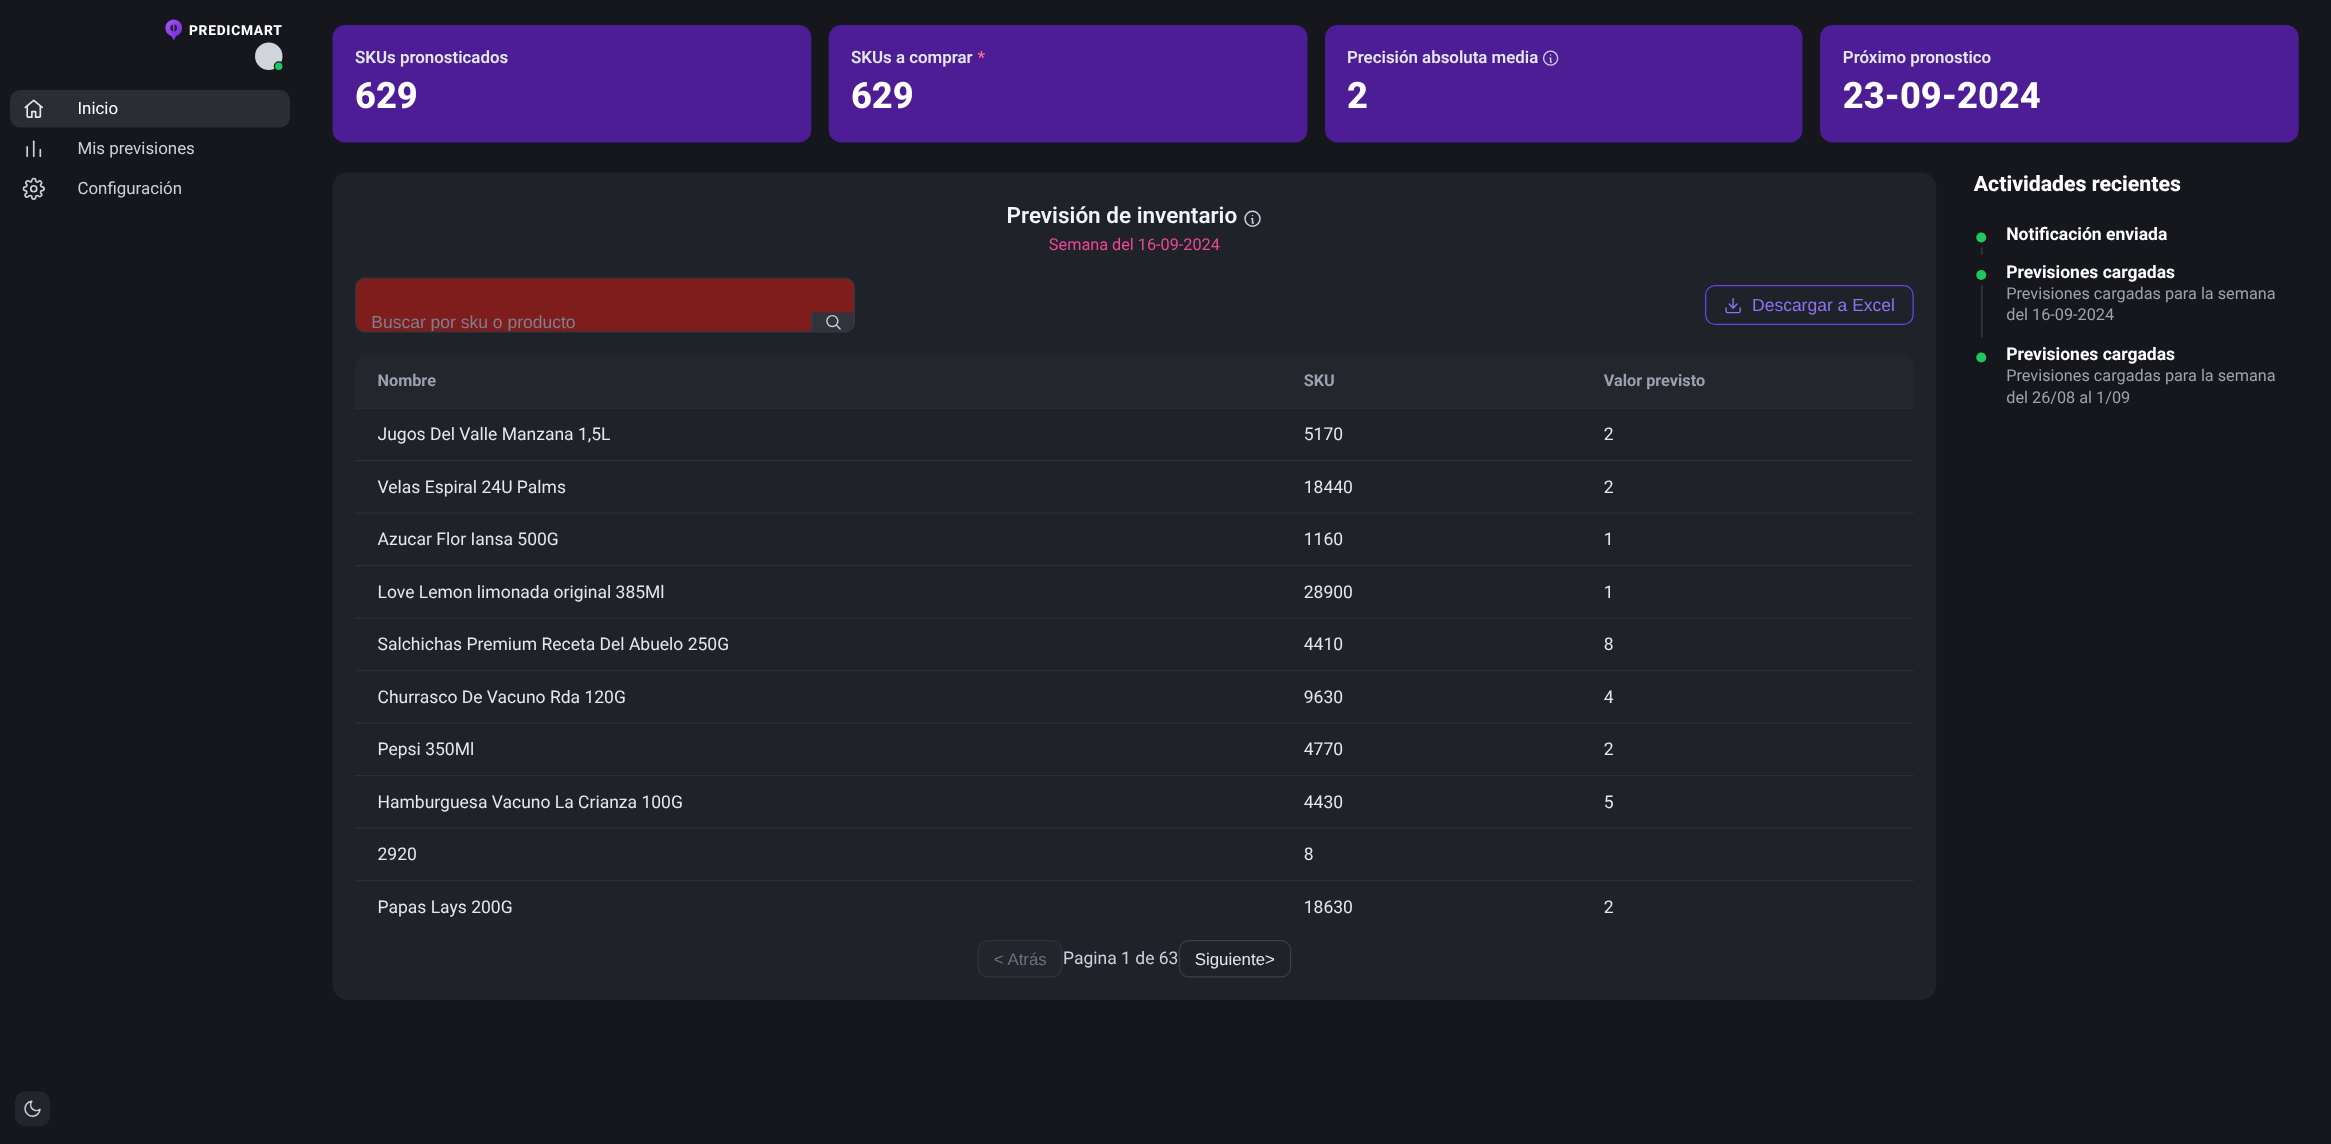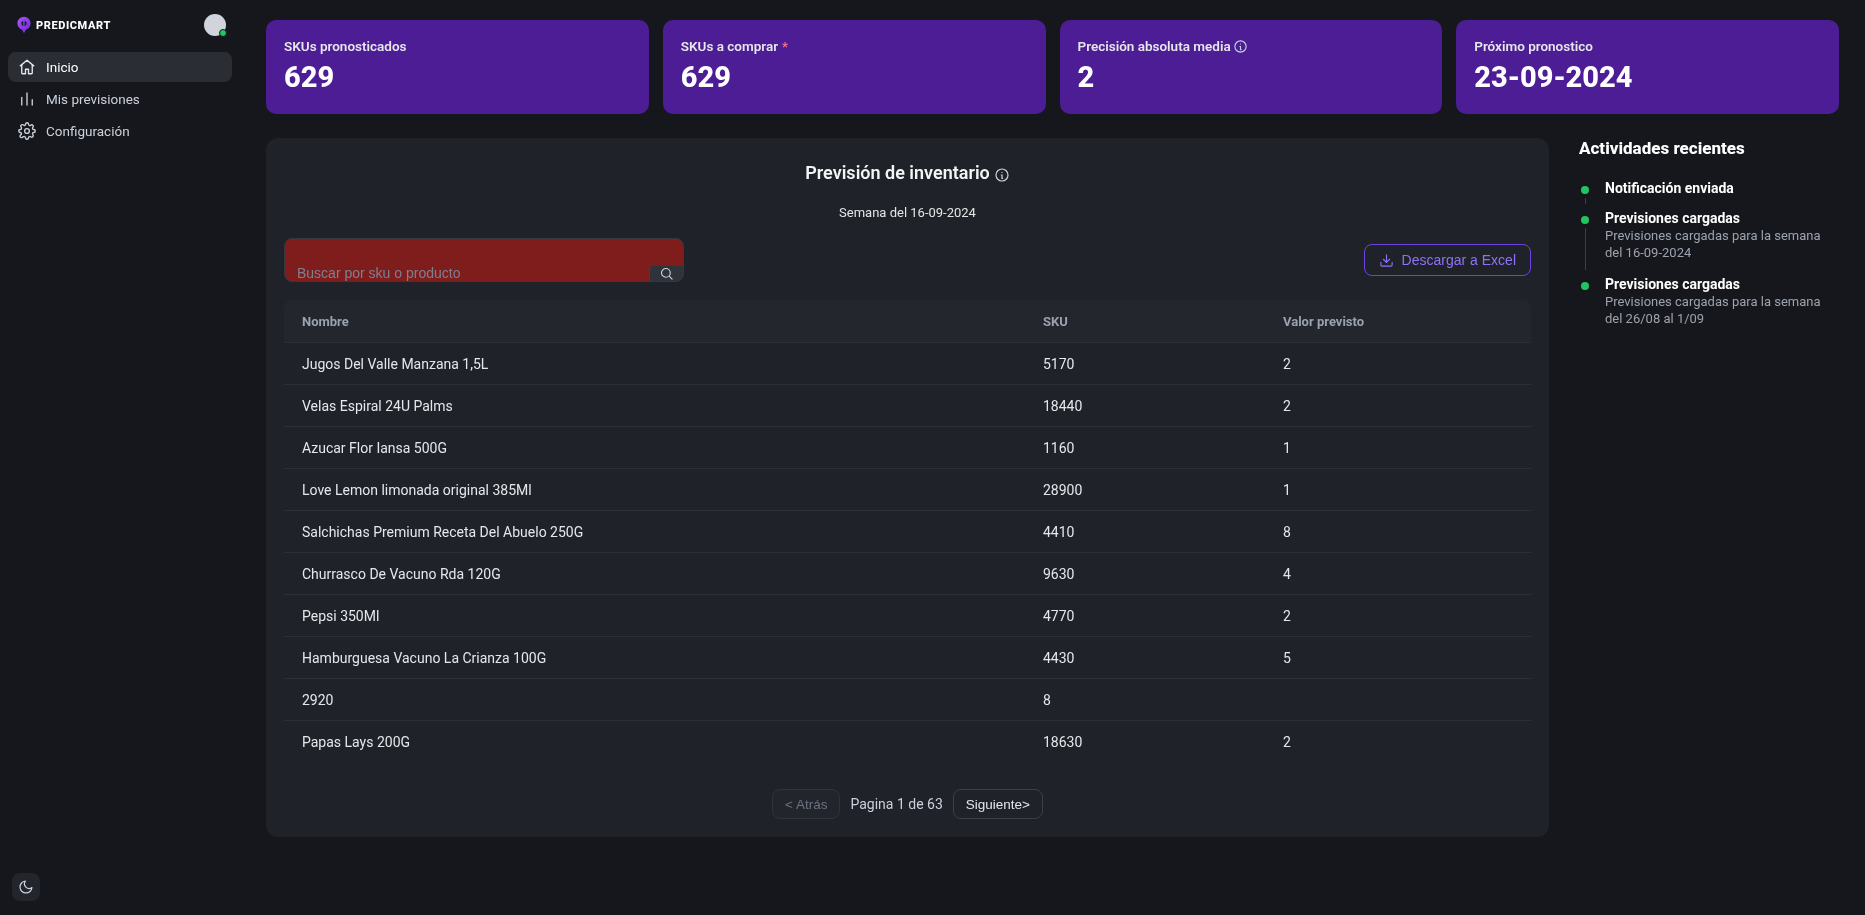--- a/index.html
+++ b/index.html
@@ -19,23 +19,24 @@
     left: 0; top: 0;
     width: 240px;
     height: 100%;
     background: #15171c;
     padding: 10px 8px;
     display: flex;
     flex-direction: column;
   }
   .brand-row {
     display: flex;
-    align-items: center;
+    align-items: flex-end;
     justify-content: space-between;
     padding: 4px 6px 14px 6px;
+    flex-direction: column;
   }
   .brand {
     display: inline-flex;
     align-items: center;
     gap: 2px;
   }
   .brand-name {
     font-size: 11px;
     font-weight: 800;
     letter-spacing: .6px;
@@ -49,21 +50,21 @@
   }
   .presence-dot {
     position: absolute; right: -1px; bottom: -1px;
     width: 8px; height: 8px; border-radius: 50%;
     background: #22c55e;
     border: 1px solid #15171c;
   }
 
   .nav { display: flex; flex-direction: column; gap: 2px; margin-top: 2px; }
   .nav-item {
-    display: flex; align-items: center; gap: 10px;
+    display: flex; align-items: center; gap: 26px;
     height: 30px;
     padding: 0 10px;
     border-radius: 8px;
     color: #cbd1dc;
     cursor: pointer;
   }
   .nav-item.active {
     background: #2a2d34;
     color: #ffffff;
   }
@@ -115,21 +116,21 @@
     flex: 1 1 auto;
     background: #1f2228;
     border-radius: 12px;
     padding: 24px 18px 18px 18px;
   }
   .panel-header { text-align: center; }
   .panel-title {
     font-size: 18px; font-weight: 600; color: #f3f4f6;
     display: inline-flex; align-items: flex-end; gap: 4px;
   }
-  .panel-sub { margin-top: 22px; font-size: 13px; color: #e5e5e5; }
+  .panel-sub { margin-top: 6px; font-size: 13px; color: #ec4899; }
 
   .toolbar {
     margin-top: 18px;
     display: flex; align-items: center; justify-content: space-between;
   }
   .search-wrap {
     display: inline-flex; align-items: flex-end;
     background: #7f1d1d;
     border: 1px solid #34383f;
     border-radius: 8px;
@@ -179,22 +180,22 @@
     height: 42px;
     background: #1f2228;
     color: #e5e7eb;
     font-size: 14px;
     border-top: 1px solid #2b2f37;
   }
   .col-sku { }
   .col-val { }
 
   .paginator {
-    margin-top: 27px;
-    display: flex; align-items: center; justify-content: center; gap: 10px;
+    margin-top: 6px;
+    display: flex; align-items: center; justify-content: center; 
     font-size: 14px; color: #cbd1dc;
   }
   .pg-btn {
     height: 30px; padding: 0 12px;
     border-radius: 8px;
     border: 1px solid #3a3f48;
     background: transparent;
     color: #e5e7eb;
     cursor: pointer;
     font-size: 13.5px;

